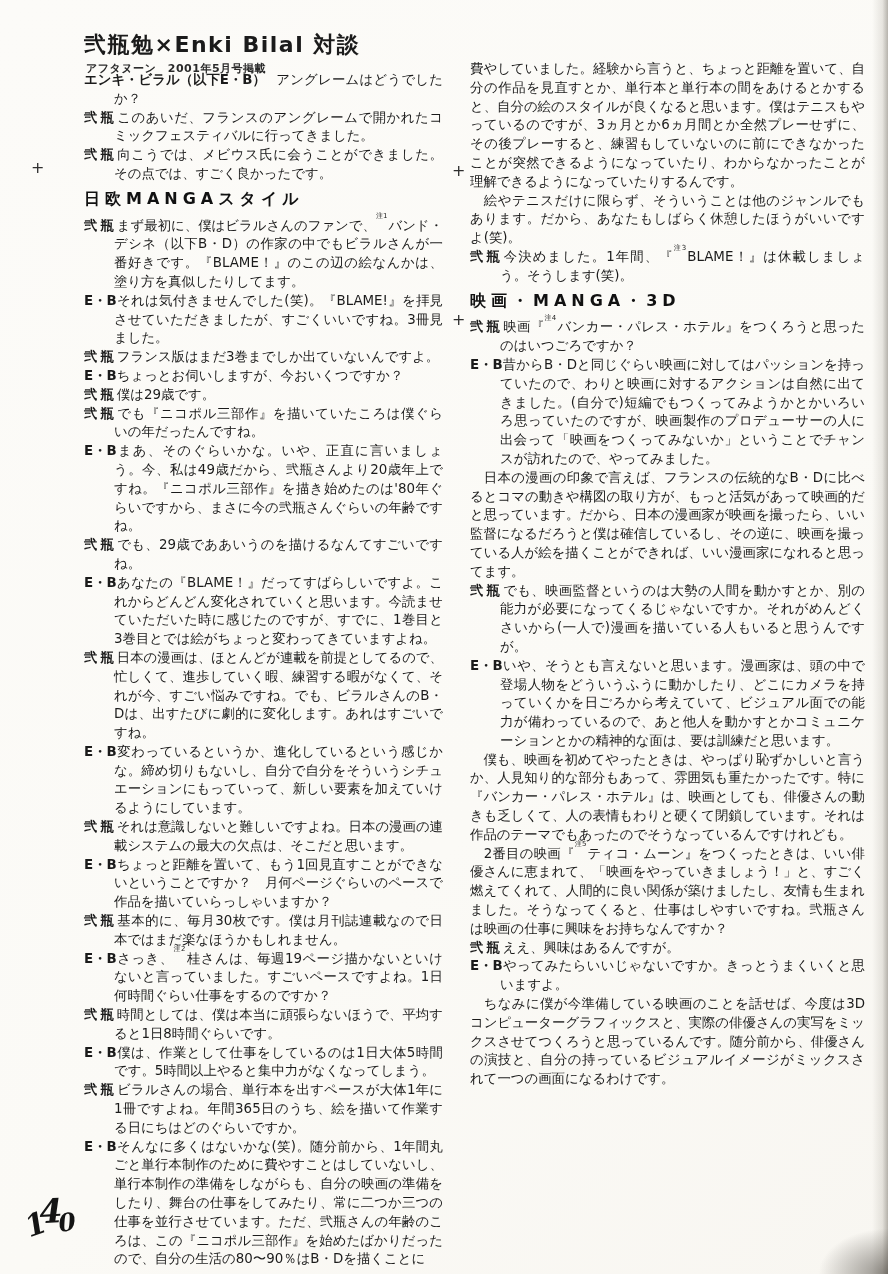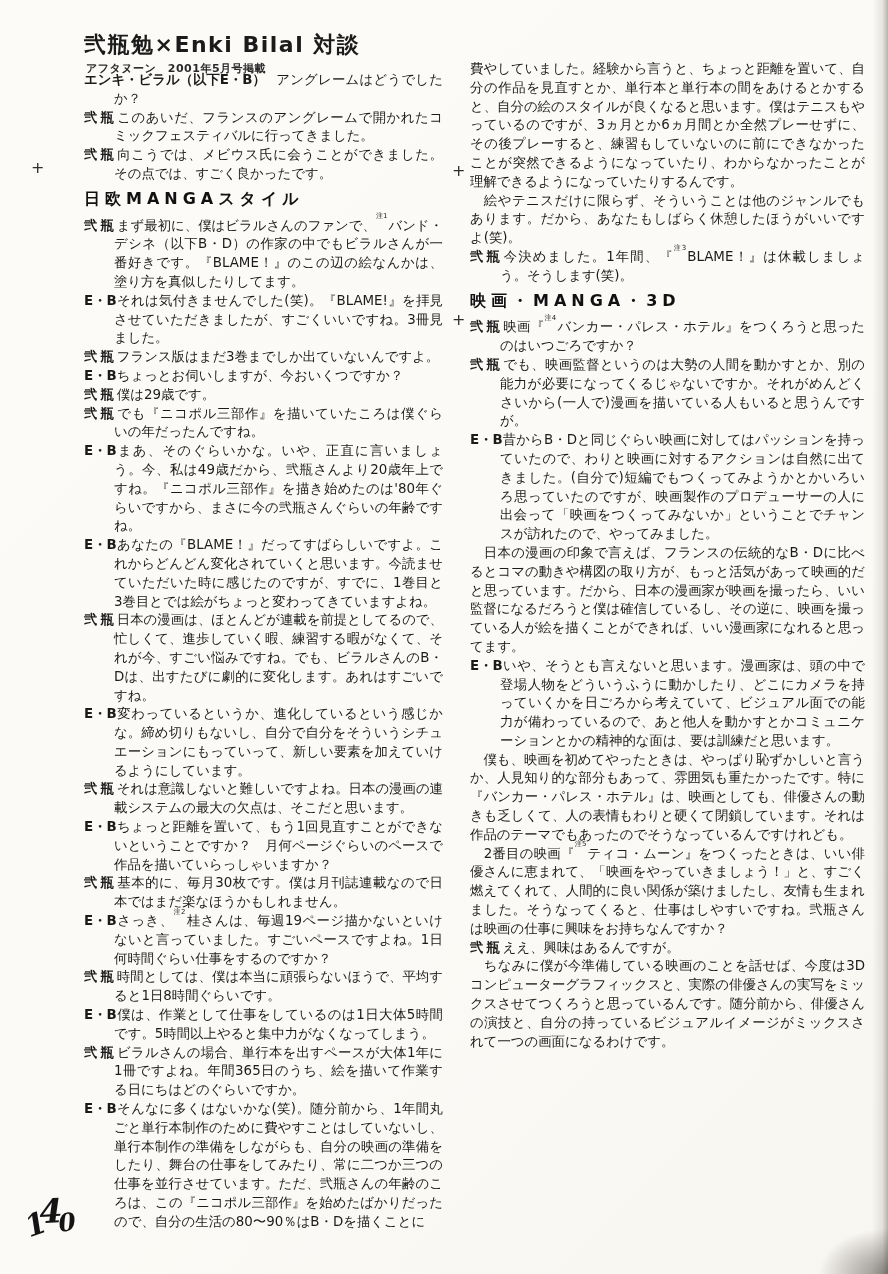--- a/index.html
+++ b/index.html
@@ -80,20 +80,23 @@
       <div>
         <div class="para-first"><span class="speaker spread">弐瓶</span>僕は29歳です。</div>
       </div>
       <div>
         <div class="para-first"><span class="speaker spread">弐瓶</span>でも『ニコポル三部作』を描いていたころは僕ぐらいの年だったんですね。</div>
       </div>
       <div>
         <div class="para-first"><span class="speaker">E・B</span>まあ、そのぐらいかな。いや、正直に言いましょう。今、私は49歳だから、弐瓶さんより20歳年上ですね。『ニコポル三部作』を描き始めたのは'80年ぐらいですから、まさに今の弐瓶さんぐらいの年齢ですね。</div>
       </div>
       <div>
+        <div class="para-first"><span class="speaker spread">弐瓶</span>でも、29歳でああいうのを描けるなんてすごいですね。</div>
+      </div>
+      <div>
         <div class="para-first"><span class="speaker">E・B</span>あなたの『BLAME！』だってすばらしいですよ。これからどんどん変化されていくと思います。今読ませていただいた時に感じたのですが、すでに、1巻目と3巻目とでは絵がちょっと変わってきていますよね。</div>
       </div>
       <div>
         <div class="para-first"><span class="speaker spread">弐瓶</span>日本の漫画は、ほとんどが連載を前提としてるので、忙しくて、進歩していく暇、練習する暇がなくて、それが今、すごい悩みですね。でも、ビラルさんのB・Dは、出すたびに劇的に変化します。あれはすごいですね。</div>
       </div>
       <div>
         <div class="para-first"><span class="speaker">E・B</span>変わっているというか、進化しているという感じかな。締め切りもないし、自分で自分をそういうシチュエーションにもっていって、新しい要素を加えていけるようにしています。</div>
       </div>
       <div>
         <div class="para-first"><span class="speaker spread">弐瓶</span>それは意識しないと難しいですよね。日本の漫画の連載システムの最大の欠点は、そこだと思います。</div>
@@ -126,35 +129,36 @@
         <div class="para-full">　絵やテニスだけに限らず、そういうことは他のジャンルでもあります。だから、あなたもしばらく休憩したほうがいいですよ(笑)。</div>
       </div>
       <div>
         <div class="para-first"><span class="speaker spread">弐瓶</span>今決めました。1年間、『<sup class="note">注3</sup>BLAME！』は休載しましょう。そうします(笑)。</div>
       </div>
       <div class="section-heading">映画・MANGA・3D</div>
       <div>
         <div class="para-first"><span class="speaker spread">弐瓶</span>映画『<sup class="note">注4</sup>バンカー・パレス・ホテル』をつくろうと思ったのはいつごろですか？</div>
       </div>
       <div>
-        <div class="para-first"><span class="speaker spread">弐瓶</span>でも、映画監督というのは大勢の人間を動かすとか、別の能力が必要になってくるじゃないですか。それがめんどくさいから(一人で)漫画を描いている人もいると思うんですが。</div>
+        <div class="para-first"><span class="speaker">E・B</span>昔からB・Dと同じぐらい映画に対してはパッションを持っていたので、わりと映画に対するアクションは自然に出てきました。(自分で)短編でもつくってみようかとかいろいろ思っていたのですが、映画製作のプロデューサーの人に出会って「映画をつくってみないか」ということでチャンスが訪れたので、やってみました。</div>
+        <div class="para-full">　日本の漫画の印象で言えば、フランスの伝統的なB・Dに比べるとコマの動きや構図の取り方が、もっと活気があって映画的だと思っています。だから、日本の漫画家が映画を撮ったら、いい監督になるだろうと僕は確信しているし、その逆に、映画を撮っている人が絵を描くことができれば、いい漫画家になれると思ってます。</div>
       </div>
       <div>
-        <div class="para-first"><span class="speaker">E・B</span>昔からB・Dと同じぐらい映画に対してはパッションを持っていたので、わりと映画に対するアクションは自然に出てきました。(自分で)短編でもつくってみようかとかいろいろ思っていたのですが、映画製作のプロデューサーの人に出会って「映画をつくってみないか」ということでチャンスが訪れたので、やってみました。</div>
-        <div class="para-full">　日本の漫画の印象で言えば、フランスの伝統的なB・Dに比べるとコマの動きや構図の取り方が、もっと活気があって映画的だと思っています。だから、日本の漫画家が映画を撮ったら、いい監督になるだろうと僕は確信しているし、その逆に、映画を撮っている人が絵を描くことができれば、いい漫画家になれると思ってます。</div>
+        <div class="para-first"><span class="speaker spread">弐瓶</span>でも、映画監督というのは大勢の人間を動かすとか、別の能力が必要になってくるじゃないですか。それがめんどくさいから(一人で)漫画を描いている人もいると思うんですが。</div>
       </div>
       <div>
         <div class="para-first"><span class="speaker">E・B</span>いや、そうとも言えないと思います。漫画家は、頭の中で登場人物をどういうふうに動かしたり、どこにカメラを持っていくかを日ごろから考えていて、ビジュアル面での能力が備わっているので、あと他人を動かすとかコミュニケーションとかの精神的な面は、要は訓練だと思います。</div>
         <div class="para-full">　僕も、映画を初めてやったときは、やっぱり恥ずかしいと言うか、人見知り的な部分もあって、雰囲気も重たかったです。特に『バンカー・パレス・ホテル』は、映画としても、俳優さんの動きも乏しくて、人の表情もわりと硬くて閉鎖しています。それは作品のテーマでもあったのでそうなっているんですけれども。</div>
         <div class="para-full">　2番目の映画『<sup class="note">注5</sup>ティコ・ムーン』をつくったときは、いい俳優さんに恵まれて、「映画をやっていきましょう！」と、すごく燃えてくれて、人間的に良い関係が築けましたし、友情も生まれました。そうなってくると、仕事はしやすいですね。弐瓶さんは映画の仕事に興味をお持ちなんですか？</div>
       </div>
       <div>
         <div class="para-first"><span class="speaker spread">弐瓶</span>ええ、興味はあるんですが。</div>
       </div>
       <div>
+        <div class="para-first"><span class="speaker">E・B</span>やってみたらいいじゃないですか。きっとうまくいくと思いますよ。</div>
         <div class="para-full">　ちなみに僕が今準備している映画のことを話せば、今度は3Dコンピューターグラフィックスと、実際の俳優さんの実写をミックスさせてつくろうと思っているんです。随分前から、俳優さんの演技と、自分の持っているビジュアルイメージがミックスされて一つの画面になるわけです。</div>
       </div>
     </div>
 
   <div class="pageno"><span>1</span><span>4</span><span>0</span></div>
 
   <div class="edge-right"></div>
   <div class="corner-smudge"></div>
 </div>
 

